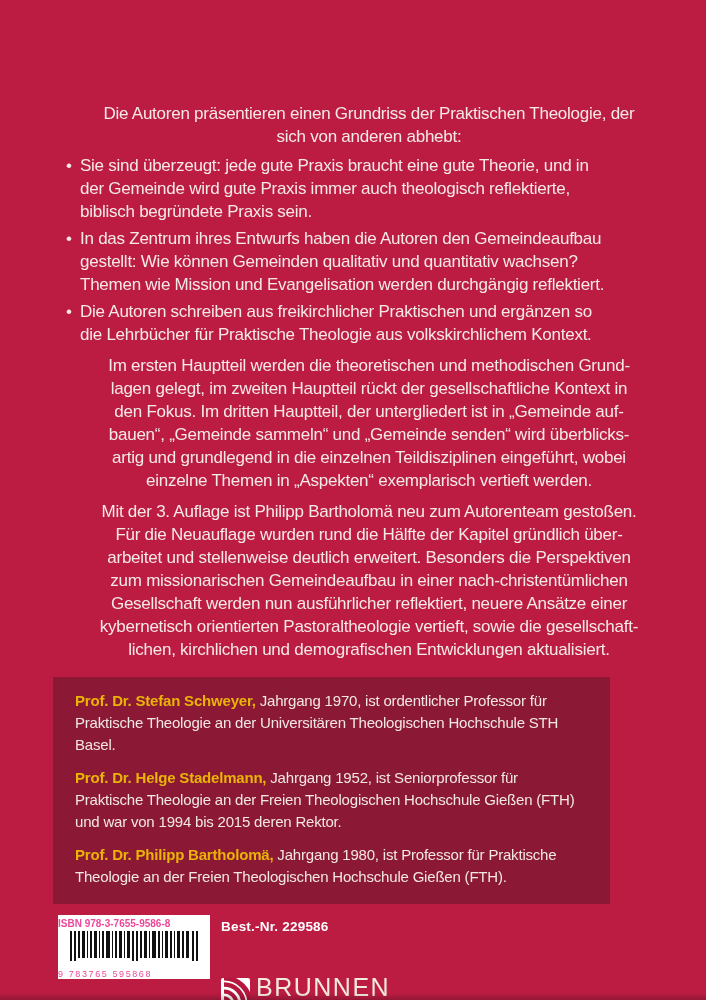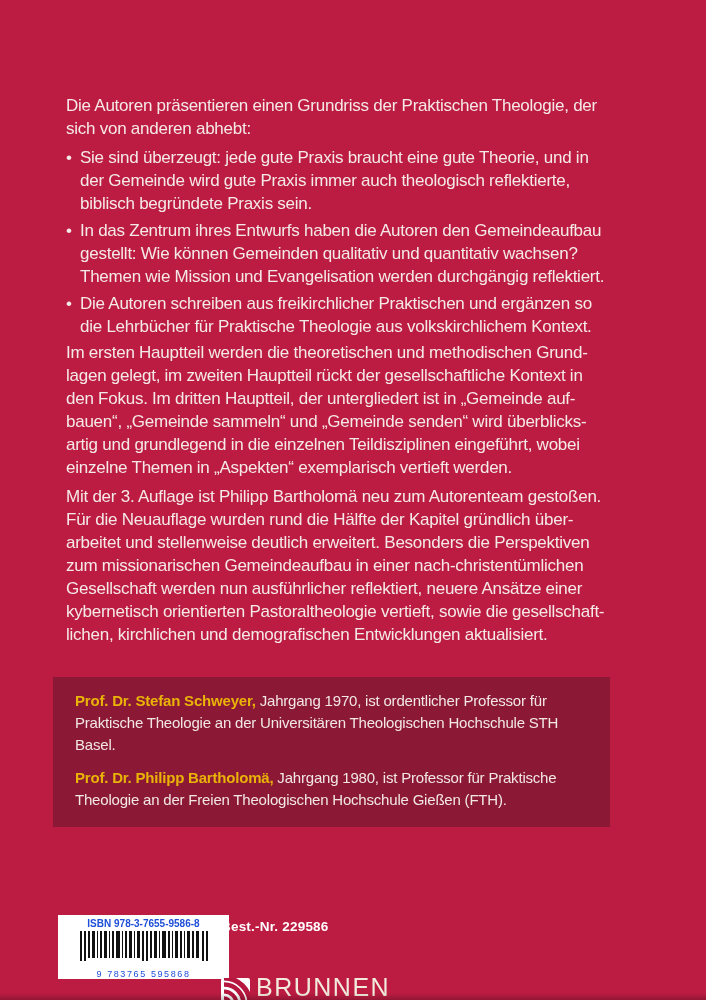--- a/index.html
+++ b/index.html
@@ -10,36 +10,36 @@
   }
   .cover::after{
     content:""; position:absolute; left:0; right:0; bottom:0; height:7px;
     background:linear-gradient(rgba(0,0,0,0), rgba(0,0,0,0.22));
     pointer-events:none;
   }
   .content{
     position:absolute; left:66px; top:94px; width:606px;
     color:#F5E9E8; font-size:17px; line-height:23px; letter-spacing:-0.25px;
   }
-  .block{white-space:pre-line; margin:0;}
+  .block{white-space:pre-line; margin:8px;text-align:center;}
   .mb6{margin-bottom:6px;} .mb4{margin-bottom:4px;} .mb3{margin-bottom:3px;}
   .bullet{display:flex; align-items:flex-start;}
   .dot{width:14px; flex:0 0 14px;}
   .btext{white-space:pre-line; flex:1;}
   .authors-box{
     position:absolute; left:53px; top:677px; width:557px; box-sizing:border-box;
     padding:13px 18px 5px 22px;
     background:#8B1834; color:#F2E7E4;
     font-size:15px; line-height:22px; letter-spacing:-0.2px;
   }
   .authors-box p{margin:0 0 11px; white-space:pre-line;}
   .author-name{color:#eab308; font-weight:700;}
   .barcode-box{
-    position:absolute; left:58px; top:915px; width:171px; height:64px;
-    background:#ffffff; color:#1d4ed8; text-align:center; box-sizing:border-box;
+    position:absolute; left:58px; top:915px; width:152px; height:64px;
+    background:#ffffff; color:#ec4899; box-sizing:border-box;
     padding-top:3px;
   }
   .isbn-label{font-size:10px; font-weight:700; letter-spacing:0px; white-space:nowrap;}
   .bars{display:block; margin:2px auto 0;}
   .barcode-digits{font-size:9px; letter-spacing:1.6px; margin-top:8px; white-space:nowrap;}
   .order-number{
     position:absolute; left:221px; top:919px;
     color:#ffffff; font-size:13.5px; font-weight:700; letter-spacing:0.2px;
   }
   .publisher{
@@ -89,20 +89,23 @@
 arbeitet und stellenweise deutlich erweitert. Besonders die Perspektiven
 zum missionarischen Gemeindeaufbau in einer nach-christentümlichen
 Gesellschaft werden nun ausführlicher reflektiert, neuere Ansätze einer
 kybernetisch orientierten Pastoraltheologie vertieft, sowie die gesellschaft-
 lichen, kirchlichen und demografischen Entwicklungen aktualisiert.</p>
   </div>
 
   <div class="authors-box">
     <p><span class="author-name">Prof. Dr. Stefan Schweyer,</span> <span>Jahrgang 1970, ist ordentlicher Professor für
 Praktische Theologie an der Universitären Theologischen Hochschule STH Basel.</span></p>
+    <p><span class="author-name">Prof. Dr. Helge Stadelmann,</span> <span>Jahrgang 1952, ist Seniorprofessor für
+Praktische Theologie an der Freien Theologischen Hochschule Gießen (FTH)
+und war von 1994 bis 2015 deren Rektor.</span></p>
     <p><span class="author-name">Prof. Dr. Philipp Bartholomä,</span> <span>Jahrgang 1980, ist Professor für Praktische
 Theologie an der Freien Theologischen Hochschule Gießen (FTH).</span></p>
   </div>
 
   <div class="barcode-box">
     <div class="isbn-label">ISBN 978-3-7655-9586-8</div>
     <svg class="bars" width="128" height="30" viewBox="0 0 128 30">
       <g fill="#111111">
         <rect x="0" y="0" width="2" height="30"></rect>
           <rect x="4" y="0" width="2" height="30"></rect>

